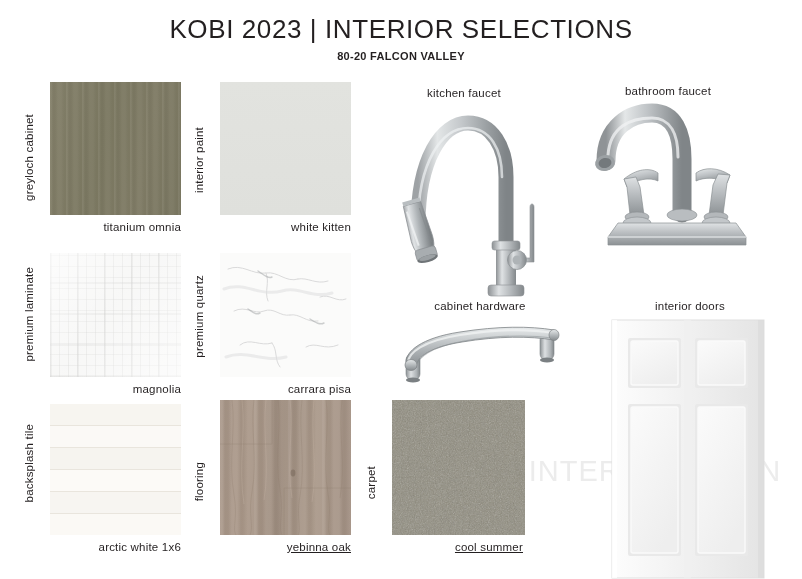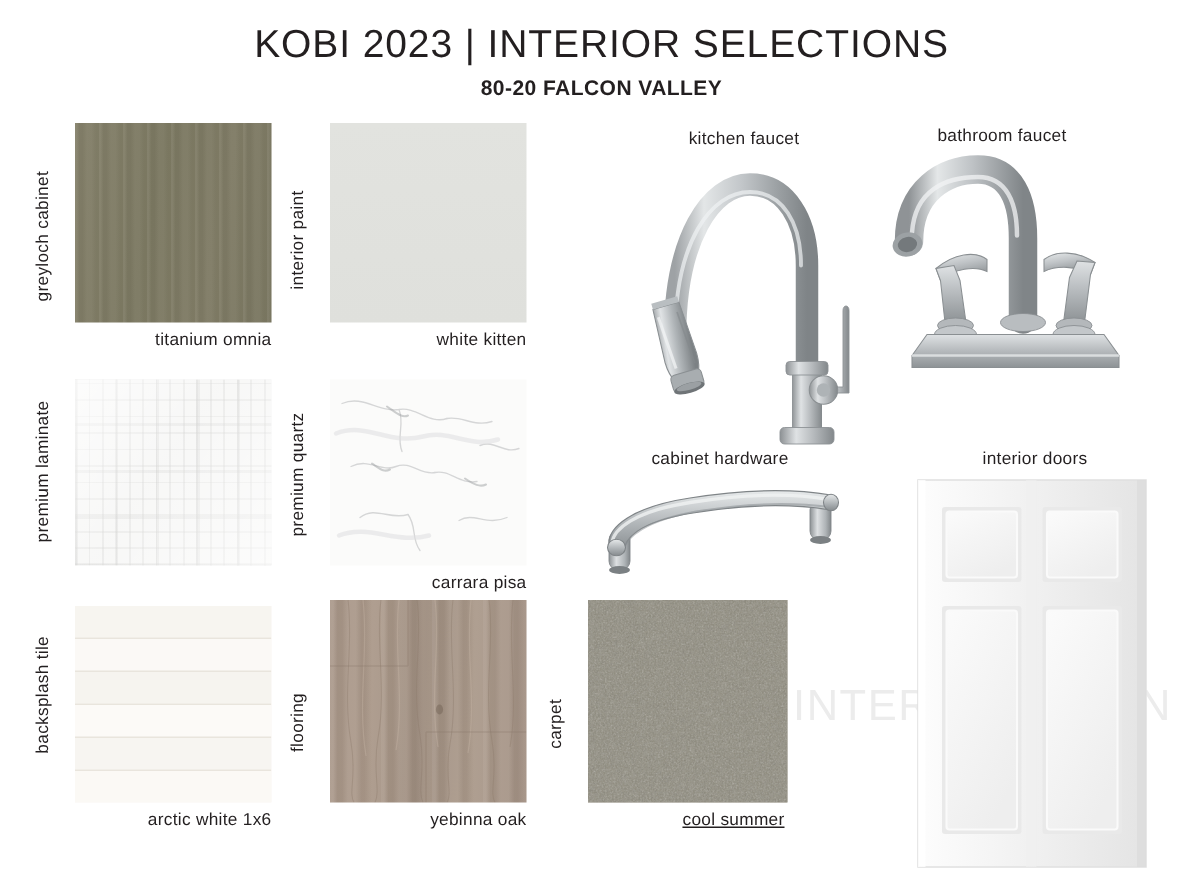--- a/index.html
+++ b/index.html
@@ -26,21 +26,21 @@
   }
   .title {
     font-size: 26px;
     letter-spacing: 0.6px;
     font-weight: 400;
     color: #231f20;
     white-space: nowrap;
   }
   .subtitle {
     margin-top: 5px;
-    font-size: 14px;
+    font-size: 11px;
     font-weight: bold;
     letter-spacing: 0.3px;
     color: #231f20;
   }
 
   
   .watermark {
     position: absolute;
     left: 505px;
     top: 455px;
@@ -169,20 +169,21 @@
 
 <div class="cell" style="left:24px; top:82px; width:157px;">
   <div class="side-label" style="left:-1px; top:32px;">greyloch cabinet</div>
   <div class="swatch sw-cabinet" style="margin-left:26px; width:131px; height:133px;"></div>
   <div class="caption">titanium omnia</div>
 </div>
 
 <div class="cell" style="left:24px; top:253px; width:157px;">
   <div class="side-label" style="left:-1px; top:14px;">premium laminate</div>
   <div class="swatch sw-laminate" style="margin-left:26px; width:131px; height:124px;"></div>
+  <div class="caption">magnolia</div>
 </div>
 
 <div class="cell" style="left:24px; top:404px; width:157px;">
   <div class="side-label" style="left:-1px; top:20px;">backsplash tile</div>
   <div class="swatch sw-tile" style="margin-left:26px; width:131px; height:131px;">
     <svg class="svg-fill" viewBox="0 0 131 131" preserveAspectRatio="none">
       <rect x="0" y="0" width="131" height="131" fill="#faf8f4"></rect>
       <rect x="0" y="0" width="131" height="21" fill="#f7f5f0"></rect>
       <rect x="0" y="22" width="131" height="21" fill="#fbf9f6"></rect>
       <rect x="0" y="44" width="131" height="21" fill="#f6f4ef"></rect>
@@ -230,21 +231,21 @@
       </g>
       <g fill="none" stroke="#dedfe0" stroke-width="3" opacity="0.55" stroke-linecap="round">
         <path d="M4 36 C24 28, 40 44, 62 38 C80 33, 92 46, 112 40"></path>
         <path d="M6 104 C26 96, 44 110, 66 104"></path>
       </g>
     </svg>
   </div>
   <div class="caption">carrara pisa</div>
 </div>
 
-<div class="cell" style="left:194px; top:400px; width:157px;">
+<div class="cell" style="left:194px; top:400px; width:157px;text-decoration:underline;">
   <div class="side-label" style="left:-1px; top:62px;">flooring</div>
   <div class="swatch sw-floor" style="margin-left:26px; width:131px; height:135px;">
     <svg class="svg-fill" viewBox="0 0 131 135" preserveAspectRatio="none">
       <g stroke="#8d7b6c" stroke-width="0.7" opacity="0.38" fill="none">
         <path d="M12 0 C16 30, 8 60, 14 95 C18 118, 12 128, 16 135"></path>
         <path d="M34 0 C30 28, 38 58, 32 92 C28 115, 34 126, 30 135"></path>
         <path d="M58 0 C62 26, 54 56, 60 90 C64 114, 58 126, 62 135"></path>
         <path d="M82 0 C78 30, 86 62, 80 96 C76 118, 82 128, 78 135"></path>
         <path d="M106 0 C110 28, 102 60, 108 94 C112 116, 106 128, 110 135"></path>
         <path d="M122 0 C118 32, 126 64, 120 98"></path>
@@ -289,21 +290,21 @@
       </defs>
       <rect width="133" height="135" fill="#8e8b7d"></rect>
       <rect width="133" height="135" filter="url(#carpetNoise2)" opacity="0.85"></rect>
       <rect width="133" height="135" filter="url(#carpetNoise)" opacity="0.95"></rect>
       <rect width="133" height="135" fill="#95917f" opacity="0.18"></rect>
     </svg>
   </div>
   <div class="caption">cool summer</div>
 </div>
 
-<div class="cell" style="left:416px; top:87px; width:160px;">
+<div class="cell" style="left:384px; top:87px; width:160px;">
   <div class="top-label">kitchen faucet</div>
   <svg class="prod-img" width="160" height="200" viewBox="0 0 160 200">
     <defs>
       <linearGradient id="nick1" x1="0" y1="0" x2="1" y2="0">
         <stop offset="0%" stop-color="#9ea2a5"></stop>
         <stop offset="22%" stop-color="#e3e6e7"></stop>
         <stop offset="50%" stop-color="#c3c7ca"></stop>
         <stop offset="78%" stop-color="#9ba0a3"></stop>
         <stop offset="100%" stop-color="#7f8487"></stop>
       </linearGradient>

